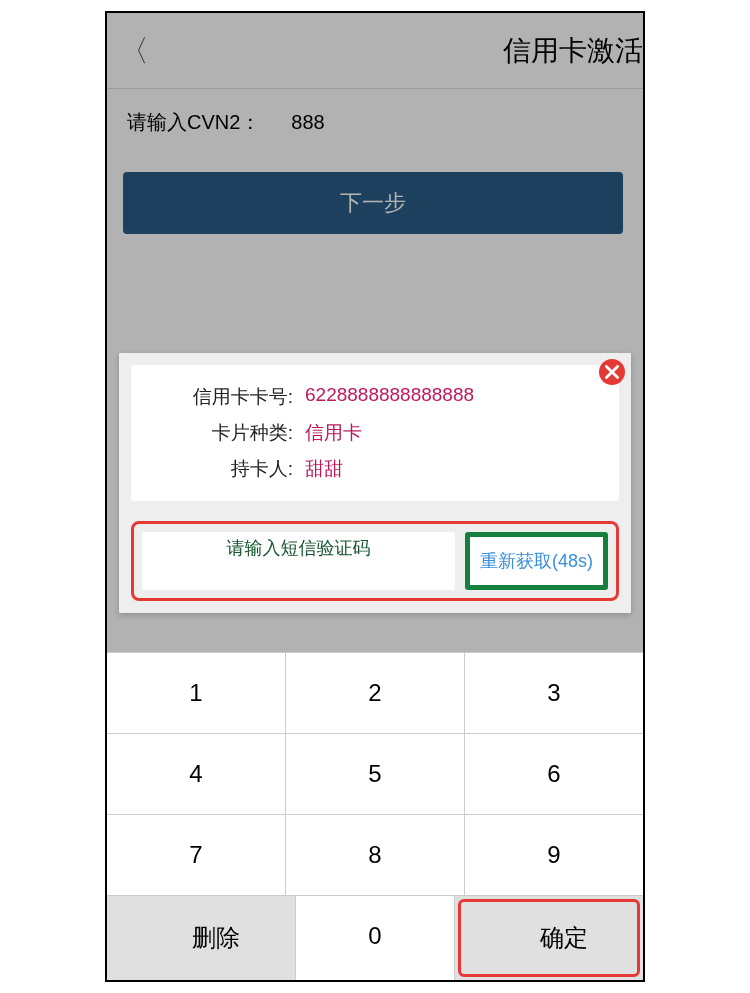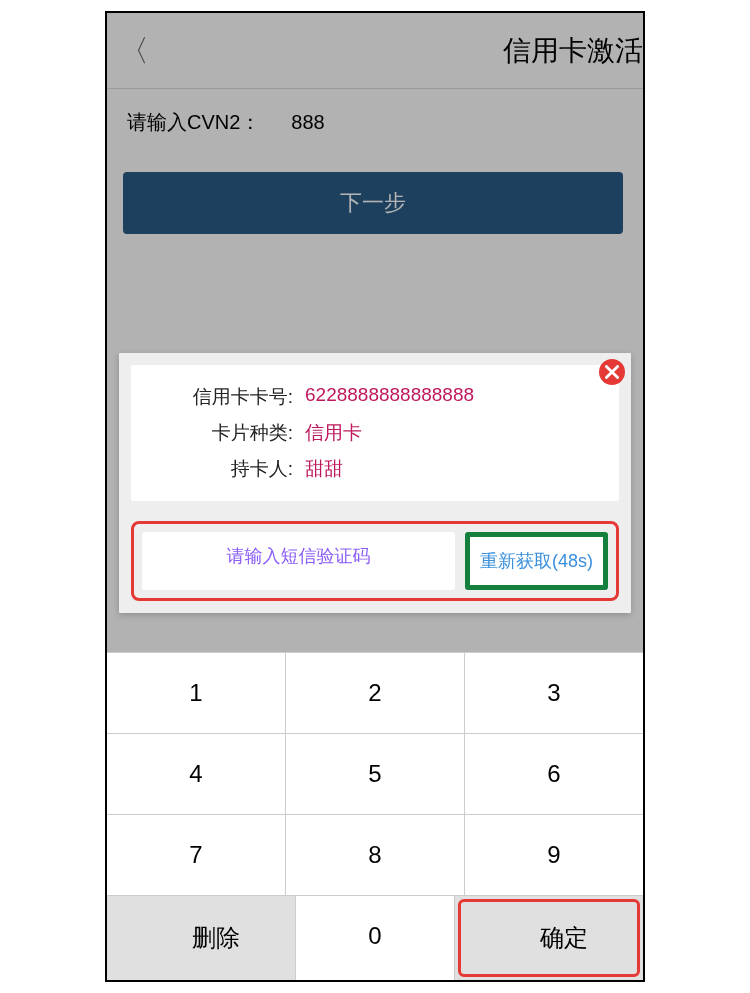--- a/index.html
+++ b/index.html
@@ -132,23 +132,23 @@
       margin: 20px 12px 12px 12px;
       display: flex;
       gap: 10px;
       padding: 8px;
       border: 3px solid #e53935;
       border-radius: 8px;
     }
     .sms-input {
       flex: 1;
       background: #fff;
-      padding: 12px 8px;
+      padding: 4px 8px;
       font-size: 18px;
-      color: #8b5cf6;
+      color: #14532d;
       text-align: center;
       border-radius: 3px;
     }
     .resend-btn {
       width: 143px;
       background: #fff;
       border: 5px solid #15803d;
       color: #3a8fdd;
       text-align: center;
       padding: 12px 4px;

